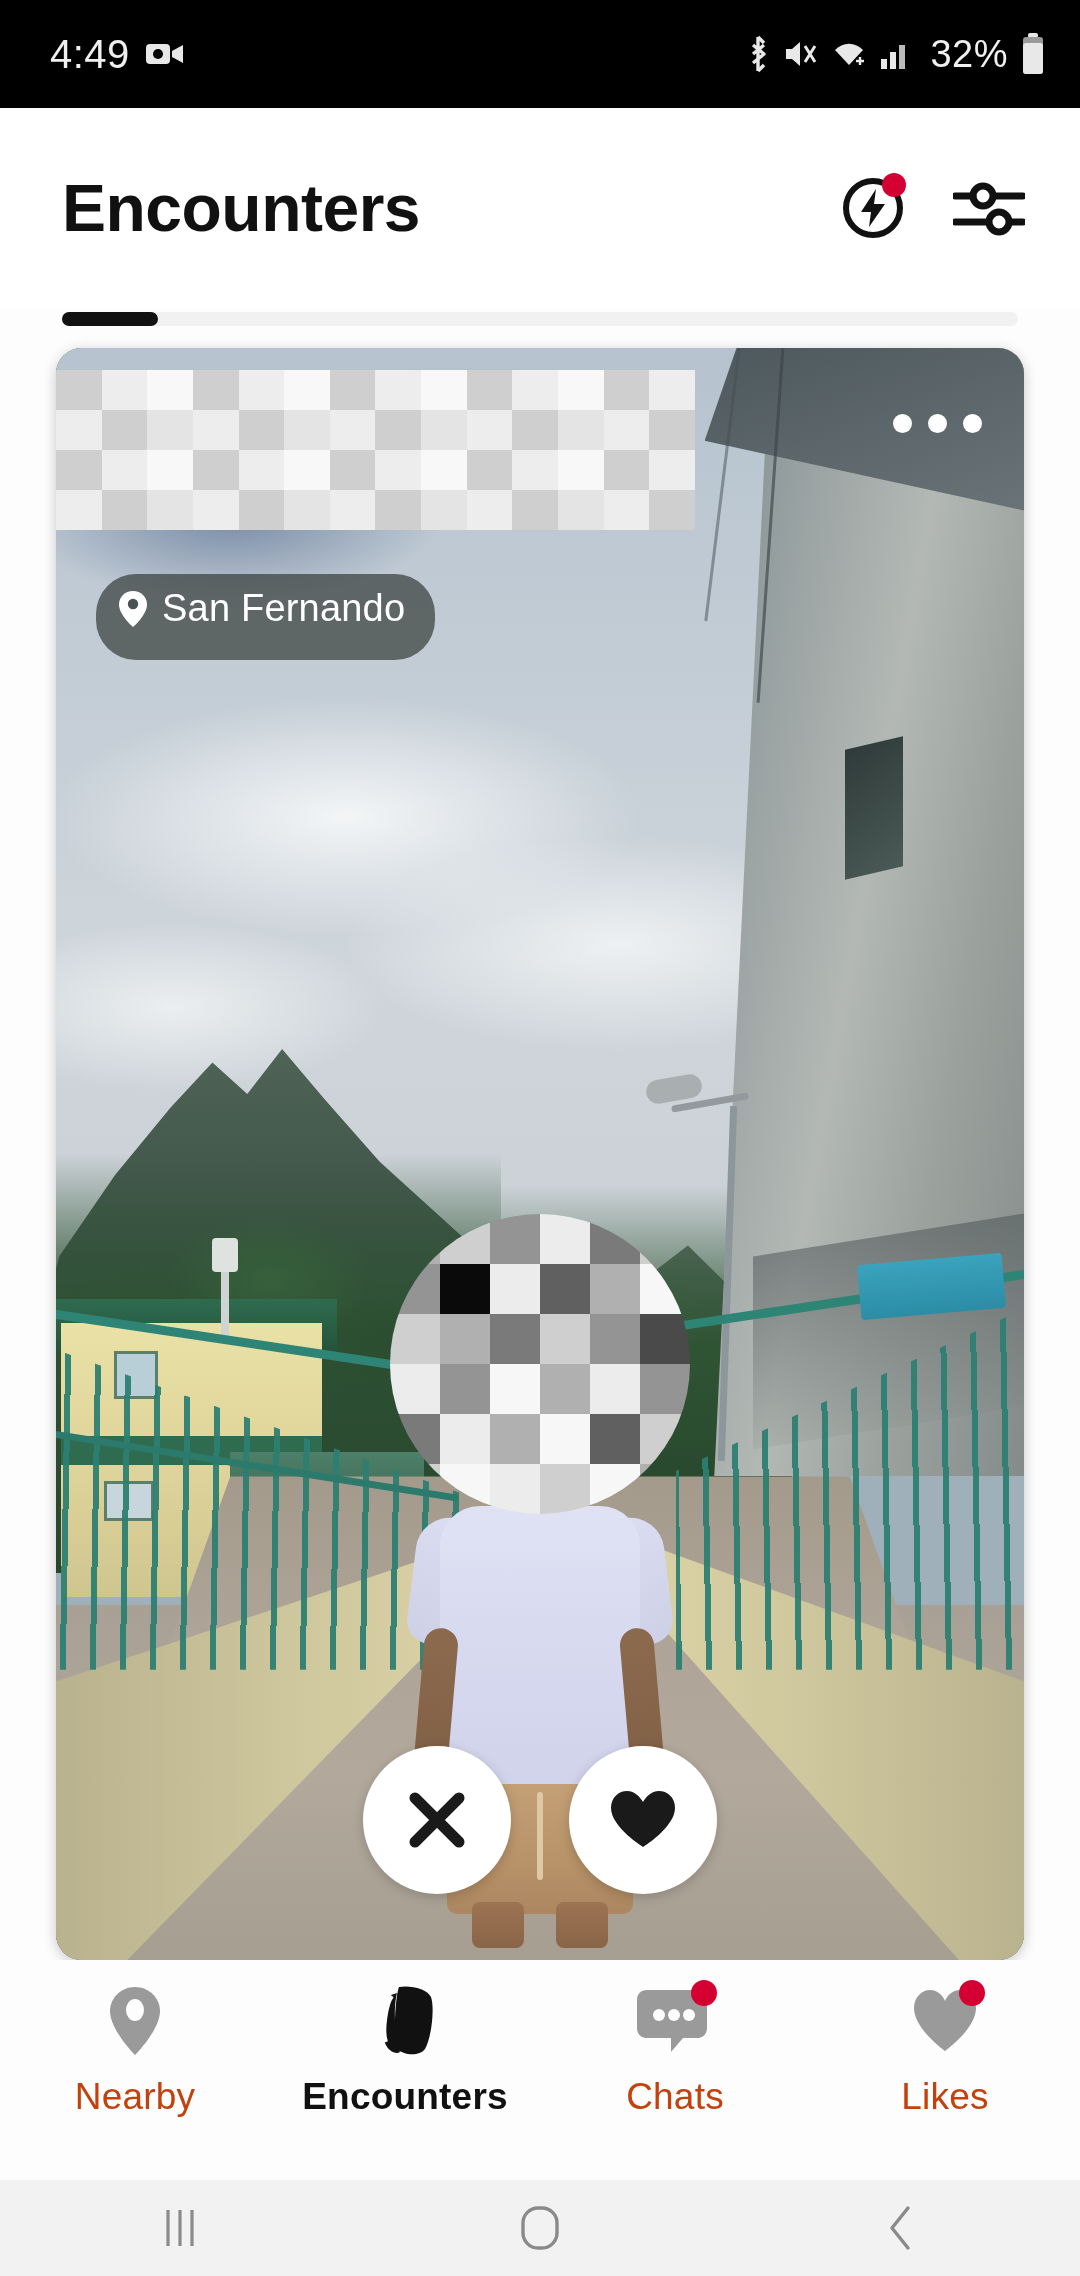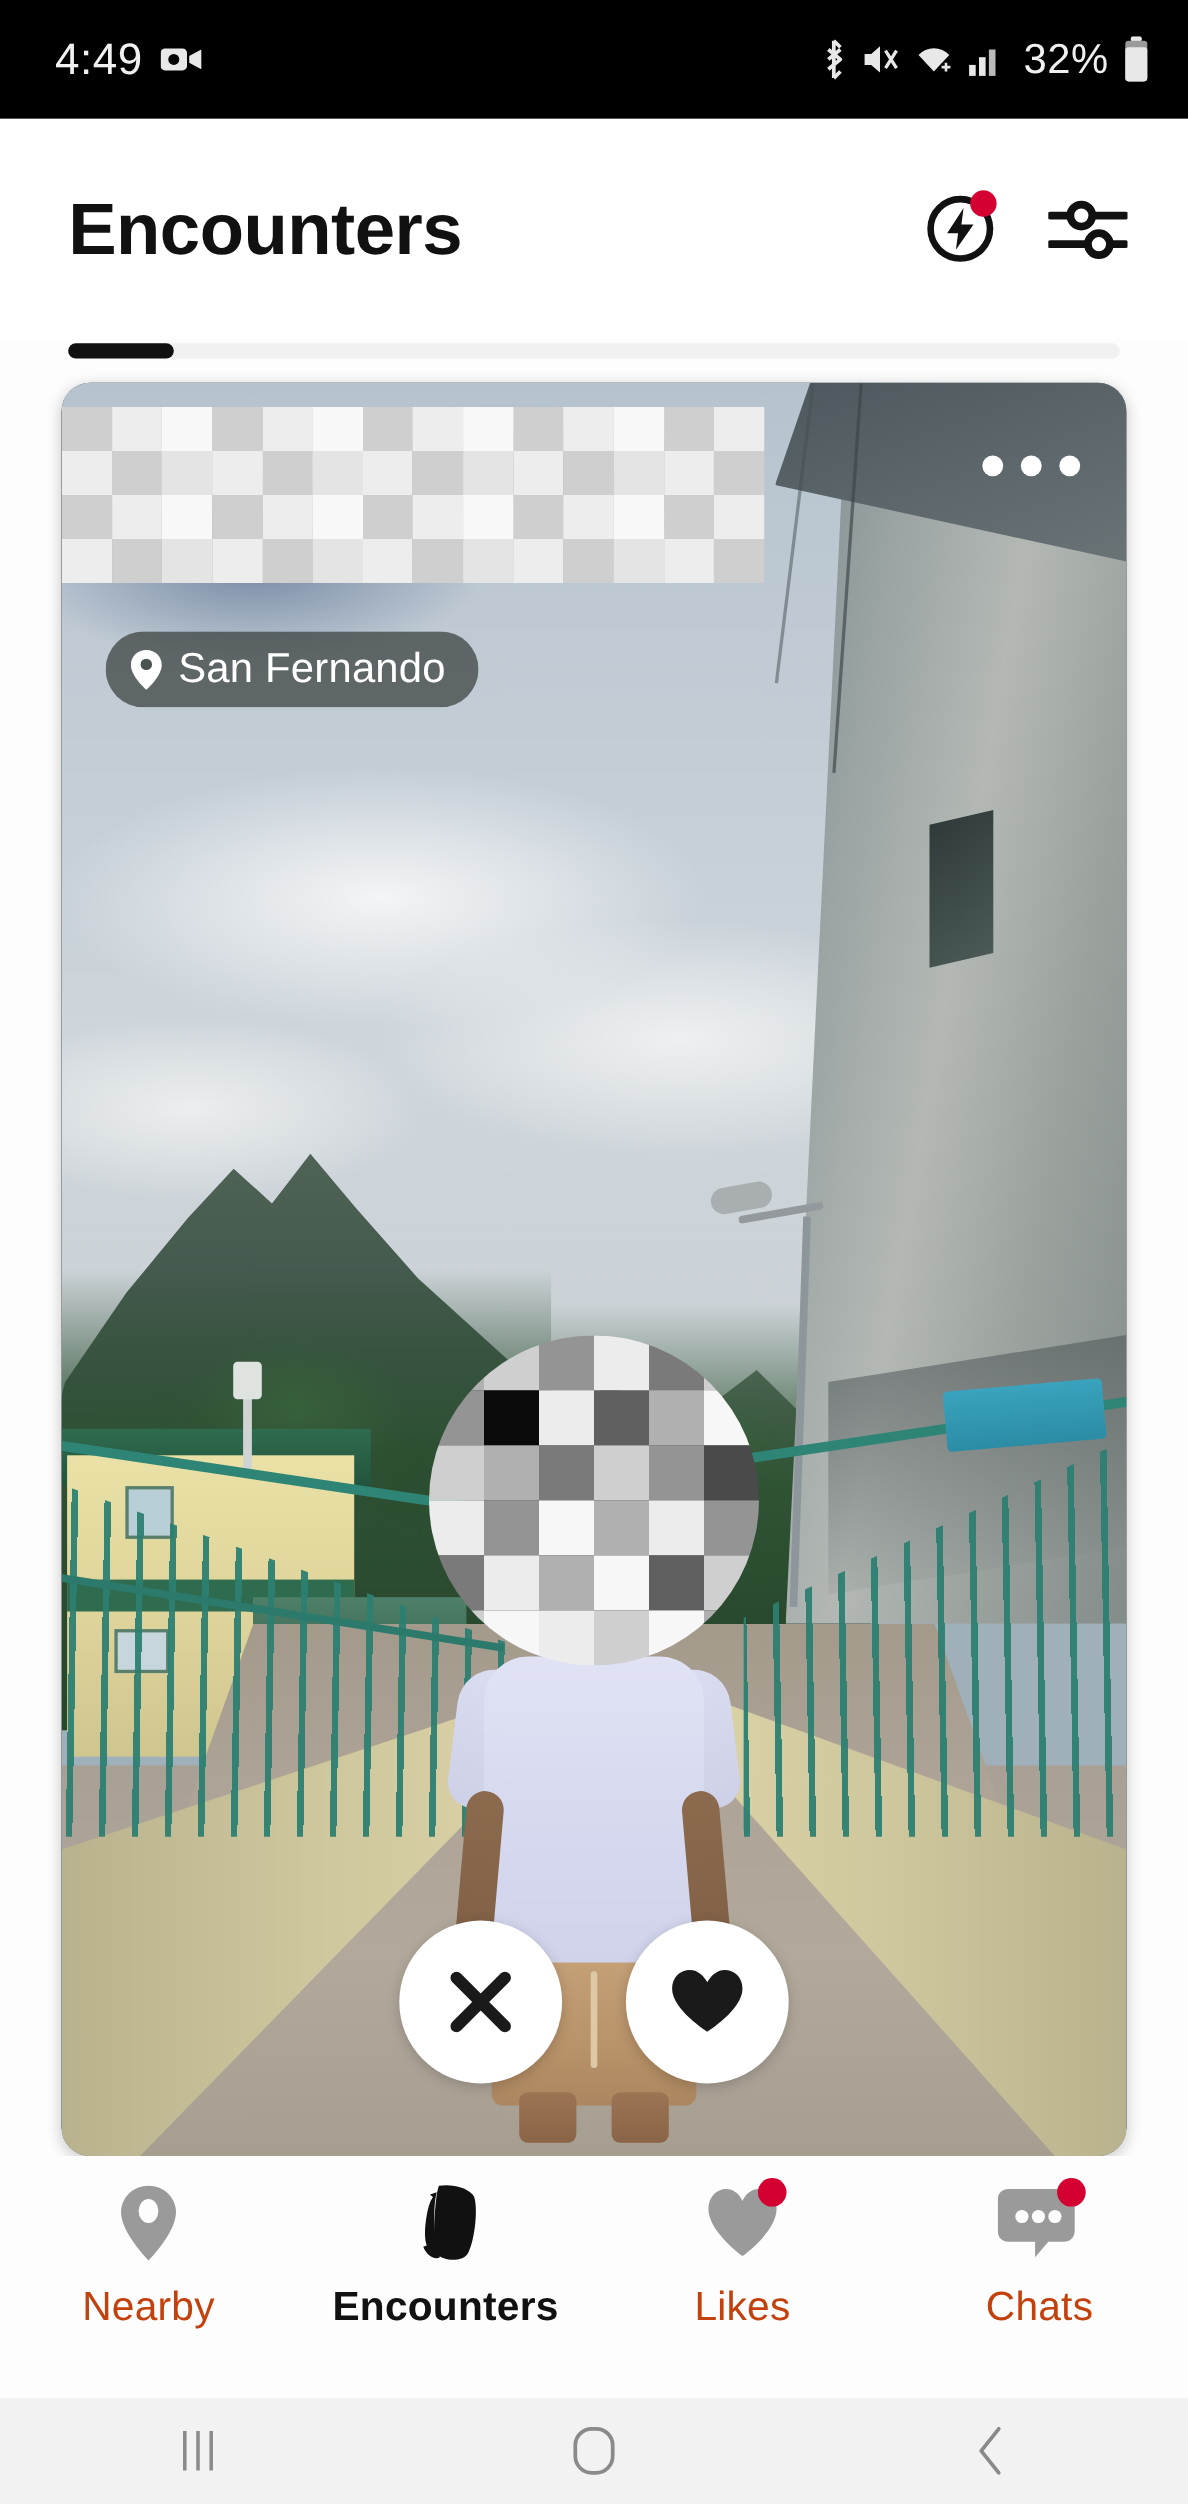--- a/index.html
+++ b/index.html
@@ -279,21 +279,21 @@
     overflow:hidden;
   }
   .censor-bar .mg2 { display:grid; grid-template-columns:repeat(14,1fr); grid-template-rows:repeat(4,1fr); width:100%; height:100%; }
   .mg2 span { display:block; }
 
   
   .loc-pill {
     position:absolute; left:40px; top:226px;
     display:flex; align-items:center; gap:14px;
     background:rgba(55,62,60,0.72);
-    border-radius:40px; padding:13px 30px 13px 22px;
+    border-radius:40px; padding:13px 30px 30px 22px;
     backdrop-filter:blur(2px);
   }
   .loc-text { color:#fff; font-size:38px; font-weight:400; letter-spacing:0.2px; }
 
   
   .kebab {
     position:absolute; right:42px; top:66px;
     display:flex; align-items:center; gap:16px;
   }
   .kebab i { width:19px; height:19px; border-radius:50%; background:#fff; display:block; }
@@ -624,41 +624,41 @@
           <path d="M30 4 C42 2 58 6 62 14 C66 26 62 56 56 66 C50 74 34 72 28 66 C24 58 26 14 30 4 Z" fill="#111"></path>
           <path d="M22 12 C16 20 12 48 16 60 C19 68 27 72 31 69 C26 58 24 24 28 10 Z" fill="#111"></path>
           <path d="M23 13 C17 21 13 48 17 59" stroke="#fdfdfd" stroke-width="4" fill="none"></path>
         </svg>
       </div>
       <div class="nav-label">Encounters</div>
     </div>
 
     <div class="nav-item">
       <div class="nav-ico">
-        <svg width="72" height="68" viewBox="0 0 72 68">
-            <path d="M36 64 C36 64 5 42 5 21 C5 10 13 3 21 3 C29 3 34 9 36 14 C38 9 43 3 51 3 C59 3 67 10 67 21 C67 42 36 64 36 64 Z" fill="#9a9a9a"></path>
-          </svg>
-        <span class="nav-dot"></span>
-      </div>
-      <div class="nav-label">Likes</div>
-    </div>
-
-    <div class="nav-item">
-      <div class="nav-ico">
         <svg width="76" height="70" viewBox="0 0 76 70">
             <path d="M10 4 H60 C66 4 70 8 70 14 V42 C70 48 66 52 60 52 H46 L34 66 V52 H10 C4 52 0 48 0 42 V14 C0 8 4 4 10 4 Z" fill="#9a9a9a"></path>
             <circle cx="22" cy="29" r="6" fill="#fdfdfd"></circle>
             <circle cx="37" cy="29" r="6" fill="#fdfdfd"></circle>
             <circle cx="52" cy="29" r="6" fill="#fdfdfd"></circle>
           </svg>
         <span class="nav-dot"></span>
       </div>
       <div class="nav-label">Chats</div>
     </div>
 
+    <div class="nav-item">
+      <div class="nav-ico">
+        <svg width="72" height="68" viewBox="0 0 72 68">
+            <path d="M36 64 C36 64 5 42 5 21 C5 10 13 3 21 3 C29 3 34 9 36 14 C38 9 43 3 51 3 C59 3 67 10 67 21 C67 42 36 64 36 64 Z" fill="#9a9a9a"></path>
+          </svg>
+        <span class="nav-dot"></span>
+      </div>
+      <div class="nav-label">Likes</div>
+    </div>
+
   </div>
 
   <div class="sysnav">
     <div class="sys-btn">
       <span class="ic">
         <svg width="34" height="44" viewBox="0 0 34 44">
             <line x1="5" y1="4" x2="5" y2="40" stroke="#8a8a8a" stroke-width="3.2"></line>
             <line x1="17" y1="4" x2="17" y2="40" stroke="#8a8a8a" stroke-width="3.2"></line>
             <line x1="29" y1="4" x2="29" y2="40" stroke="#8a8a8a" stroke-width="3.2"></line>
           </svg>

